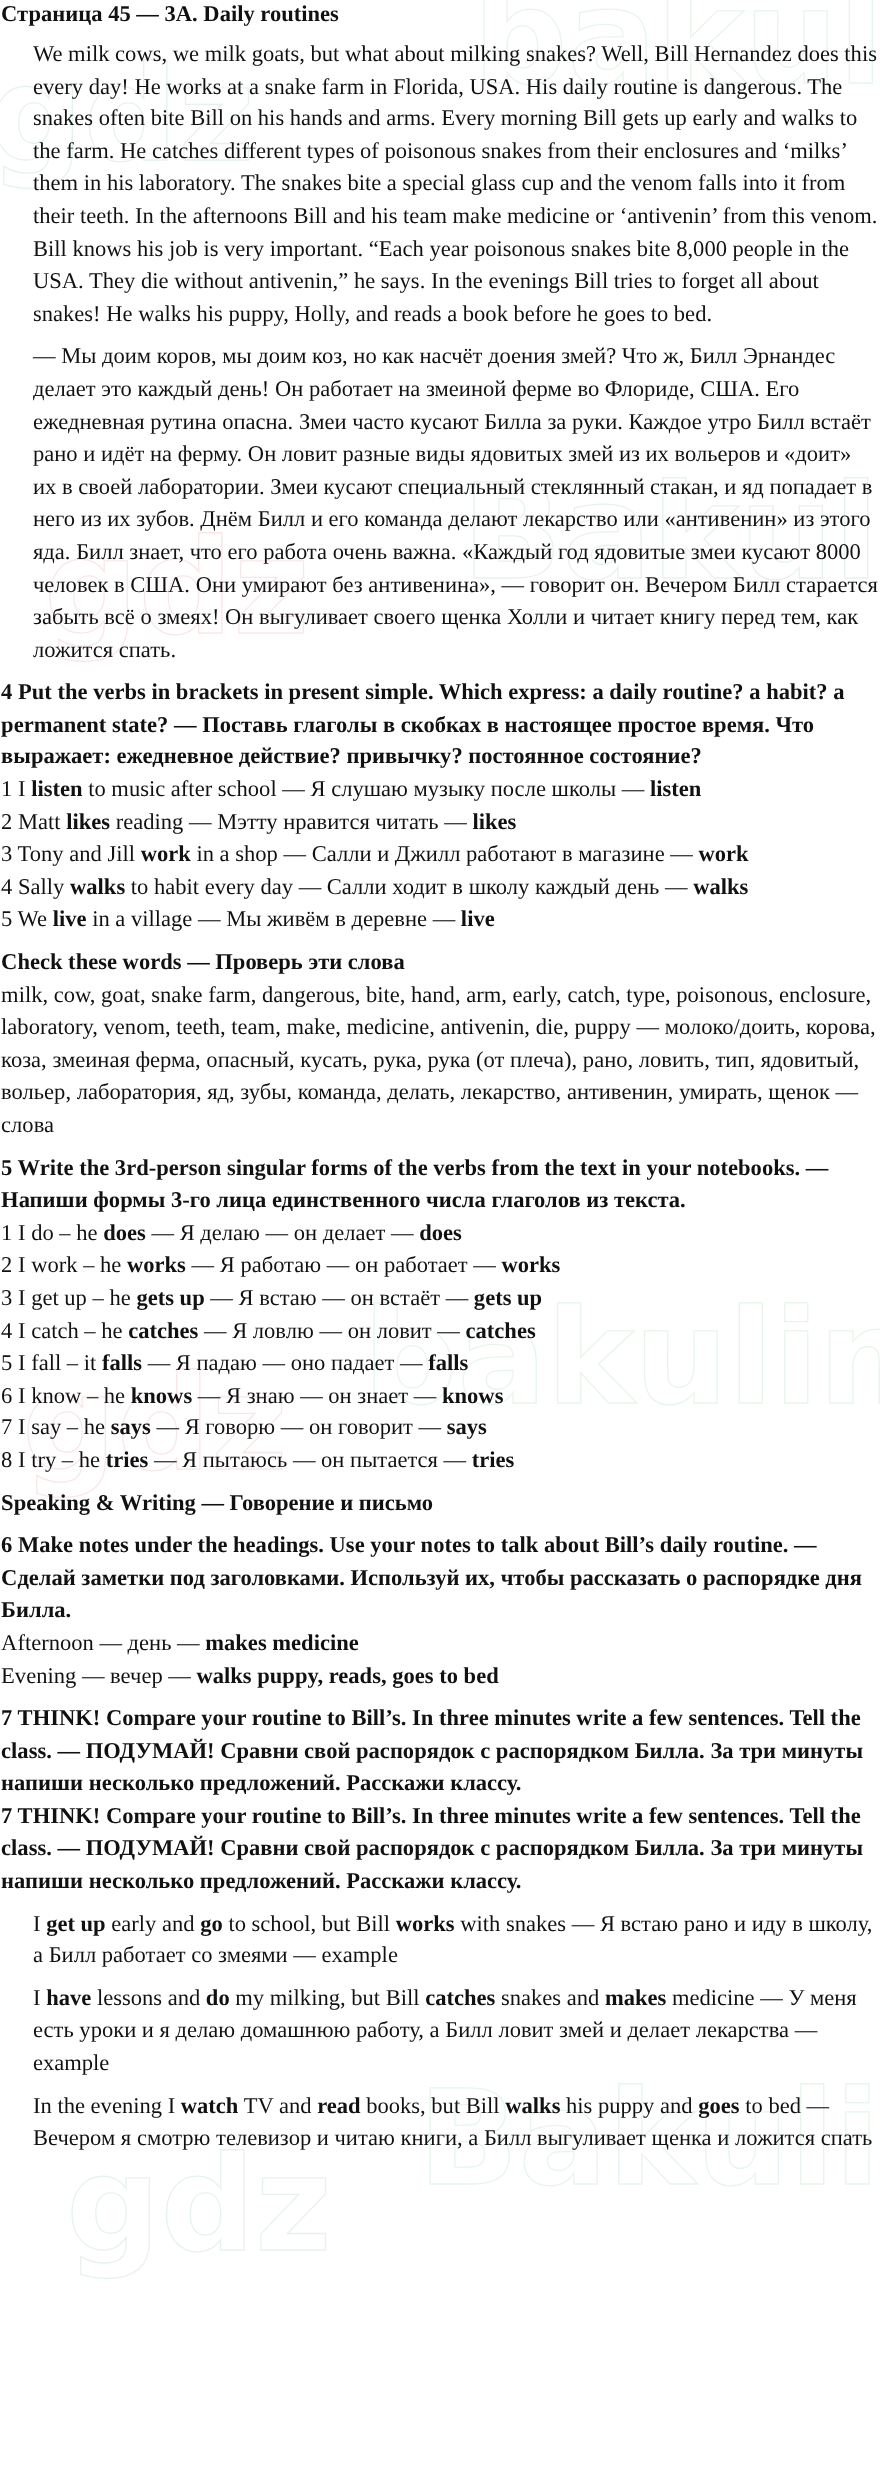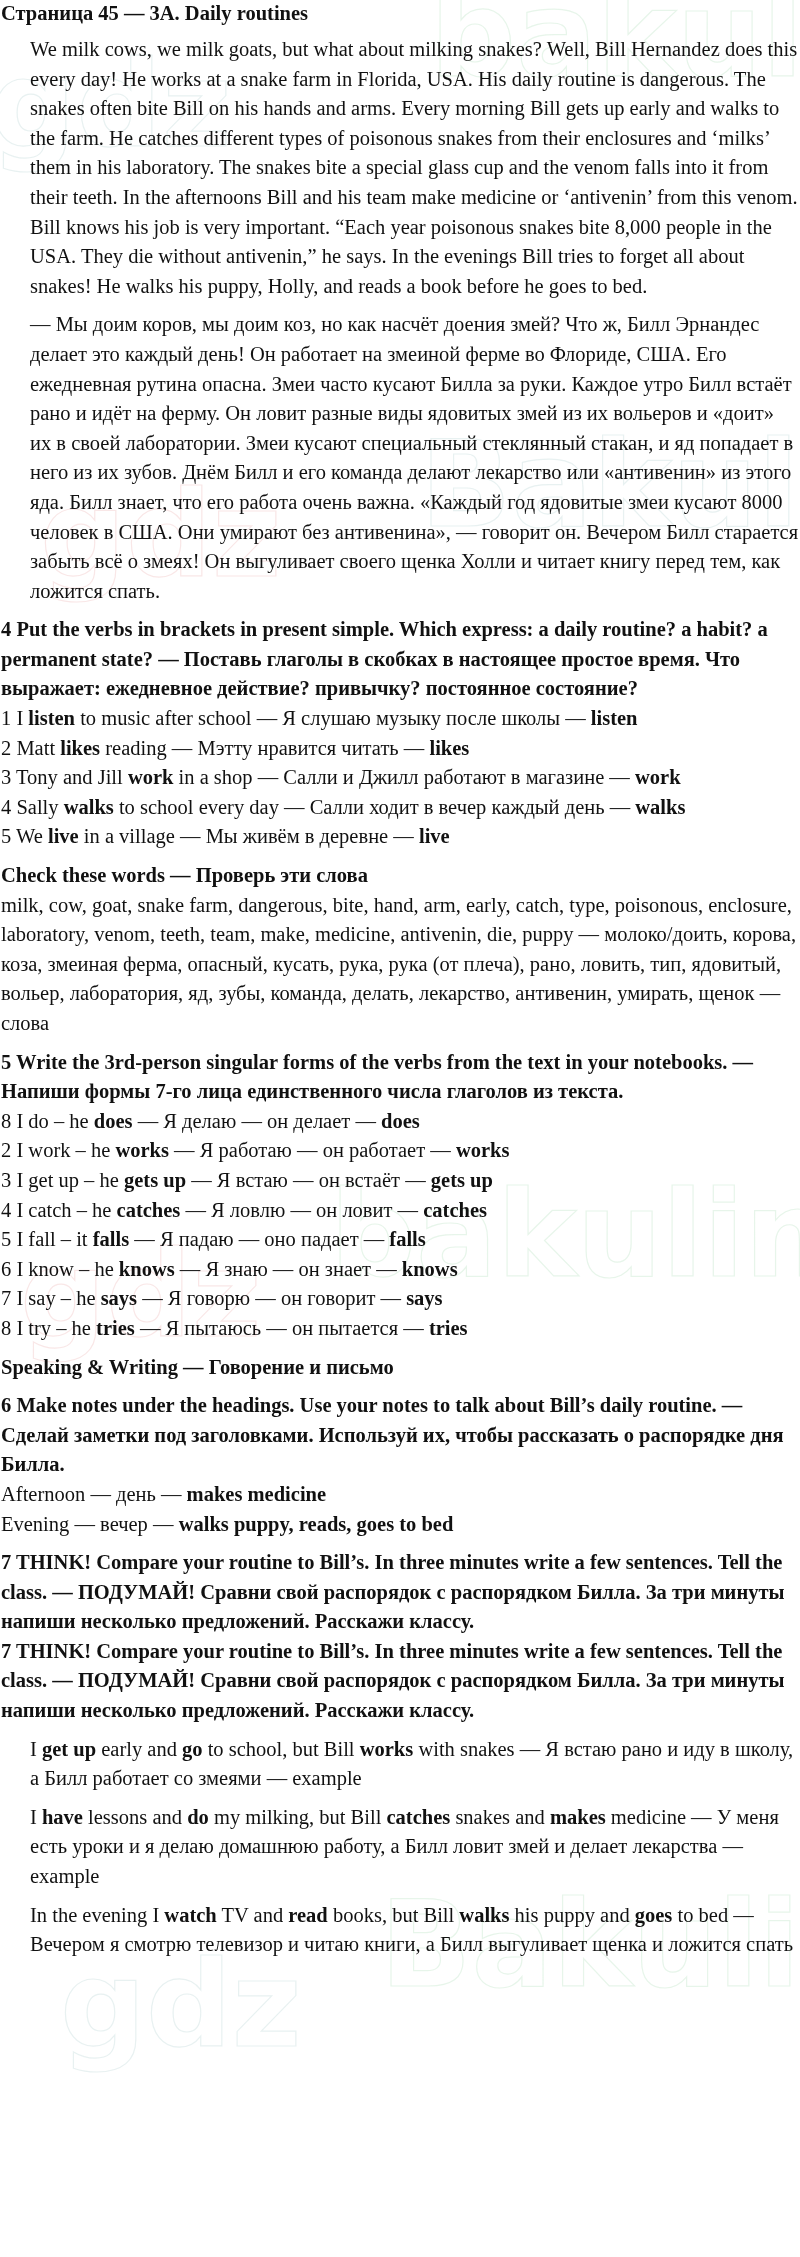--- a/index.html
+++ b/index.html
@@ -58,33 +58,33 @@
 
   <p class="para">We milk cows, we milk goats, but what about milking snakes? Well, Bill Hernandez does this every day! He works at a snake farm in Florida, USA. His daily routine is dangerous. The snakes often bite Bill on his hands and arms. Every morning Bill gets up early and walks to the farm. He catches different types of poisonous snakes from their enclosures and ‘milks’ them in his laboratory. The snakes bite a special glass cup and the venom falls into it from their teeth. In the afternoons Bill and his team make medicine or ‘antivenin’ from this venom. Bill knows his job is very important. “Each year poisonous snakes bite 8,000 people in the USA. They die without antivenin,” he says. In the evenings Bill tries to forget all about snakes! He walks his puppy, Holly, and reads a book before he goes to bed.</p>
 
   <p class="para">— Мы доим коров, мы доим коз, но как насчёт доения змей? Что ж, Билл Эрнандес делает это каждый день! Он работает на змеиной ферме во Флориде, США. Его ежедневная рутина опасна. Змеи часто кусают Билла за руки. Каждое утро Билл встаёт рано и идёт на ферму. Он ловит разные виды ядовитых змей из их вольеров и «доит» их в своей лаборатории. Змеи кусают специальный стеклянный стакан, и яд попадает в него из их зубов. Днём Билл и его команда делают лекарство или «антивенин» из этого яда. Билл знает, что его работа очень важна. «Каждый год ядовитые змеи кусают 8000 человек в США. Они умирают без антивенина», — говорит он. Вечером Билл старается забыть всё о змеях! Он выгуливает своего щенка Холли и читает книгу перед тем, как ложится спать.</p>
 
   <div class="section">
     <div class="heading">4 Put the verbs in brackets in present simple. Which express: a daily routine? a habit? a permanent state? — Поставь глаголы в скобках в настоящее простое время. Что выражает: ежедневное действие? привычку? постоянное состояние?</div>
     <div class="line"><span>1 I </span><b>listen</b><span> to music after school — Я слушаю музыку после школы — </span><b>listen</b></div>
     <div class="line"><span>2 Matt </span><b>likes</b><span> reading — Мэтту нравится читать — </span><b>likes</b></div>
     <div class="line"><span>3 Tony and Jill </span><b>work</b><span> in a shop — Салли и Джилл работают в магазине — </span><b>work</b></div>
-    <div class="line"><span>4 Sally </span><b>walks</b><span> to school every day — Салли ходит в вечер каждый день — </span><b>walks</b></div>
+    <div class="line"><span>4 Sally </span><b>walks</b><span> to habit every day — Салли ходит в школу каждый день — </span><b>walks</b></div>
     <div class="line"><span>5 We </span><b>live</b><span> in a village — Мы живём в деревне — </span><b>live</b></div>
   </div>
 
   <div class="section">
     <div class="heading">Check these words — Проверь эти слова</div>
     <div>milk, cow, goat, snake farm, dangerous, bite, hand, arm, early, catch, type, poisonous, enclosure, laboratory, venom, teeth, team, make, medicine, antivenin, die, puppy — молоко/доить, корова, коза, змеиная ферма, опасный, кусать, рука, рука (от плеча), рано, ловить, тип, ядовитый, вольер, лаборатория, яд, зубы, команда, делать, лекарство, антивенин, умирать, щенок — слова</div>
   </div>
 
 
   <div class="section">
-    <div class="heading">5 Write the 3rd-person singular forms of the verbs from the text in your notebooks. — Напиши формы 7-го лица единственного числа глаголов из текста.</div>
-    <div class="line"><span>8 I do – he </span><b>does</b><span> — Я делаю — он делает — </span><b>does</b></div>
+    <div class="heading">5 Write the 3rd-person singular forms of the verbs from the text in your notebooks. — Напиши формы 3-го лица единственного числа глаголов из текста.</div>
+    <div class="line"><span>1 I do – he </span><b>does</b><span> — Я делаю — он делает — </span><b>does</b></div>
     <div class="line"><span>2 I work – he </span><b>works</b><span> — Я работаю — он работает — </span><b>works</b></div>
     <div class="line"><span>3 I get up – he </span><b>gets up</b><span> — Я встаю — он встаёт — </span><b>gets up</b></div>
     <div class="line"><span>4 I catch – he </span><b>catches</b><span> — Я ловлю — он ловит — </span><b>catches</b></div>
     <div class="line"><span>5 I fall – it </span><b>falls</b><span> — Я падаю — оно падает — </span><b>falls</b></div>
     <div class="line"><span>6 I know – he </span><b>knows</b><span> — Я знаю — он знает — </span><b>knows</b></div>
     <div class="line"><span>7 I say – he </span><b>says</b><span> — Я говорю — он говорит — </span><b>says</b></div>
     <div class="line"><span>8 I try – he </span><b>tries</b><span> — Я пытаюсь — он пытается — </span><b>tries</b></div>
   </div>
 
   <div class="section heading">Speaking &amp; Writing — Говорение и письмо</div>

